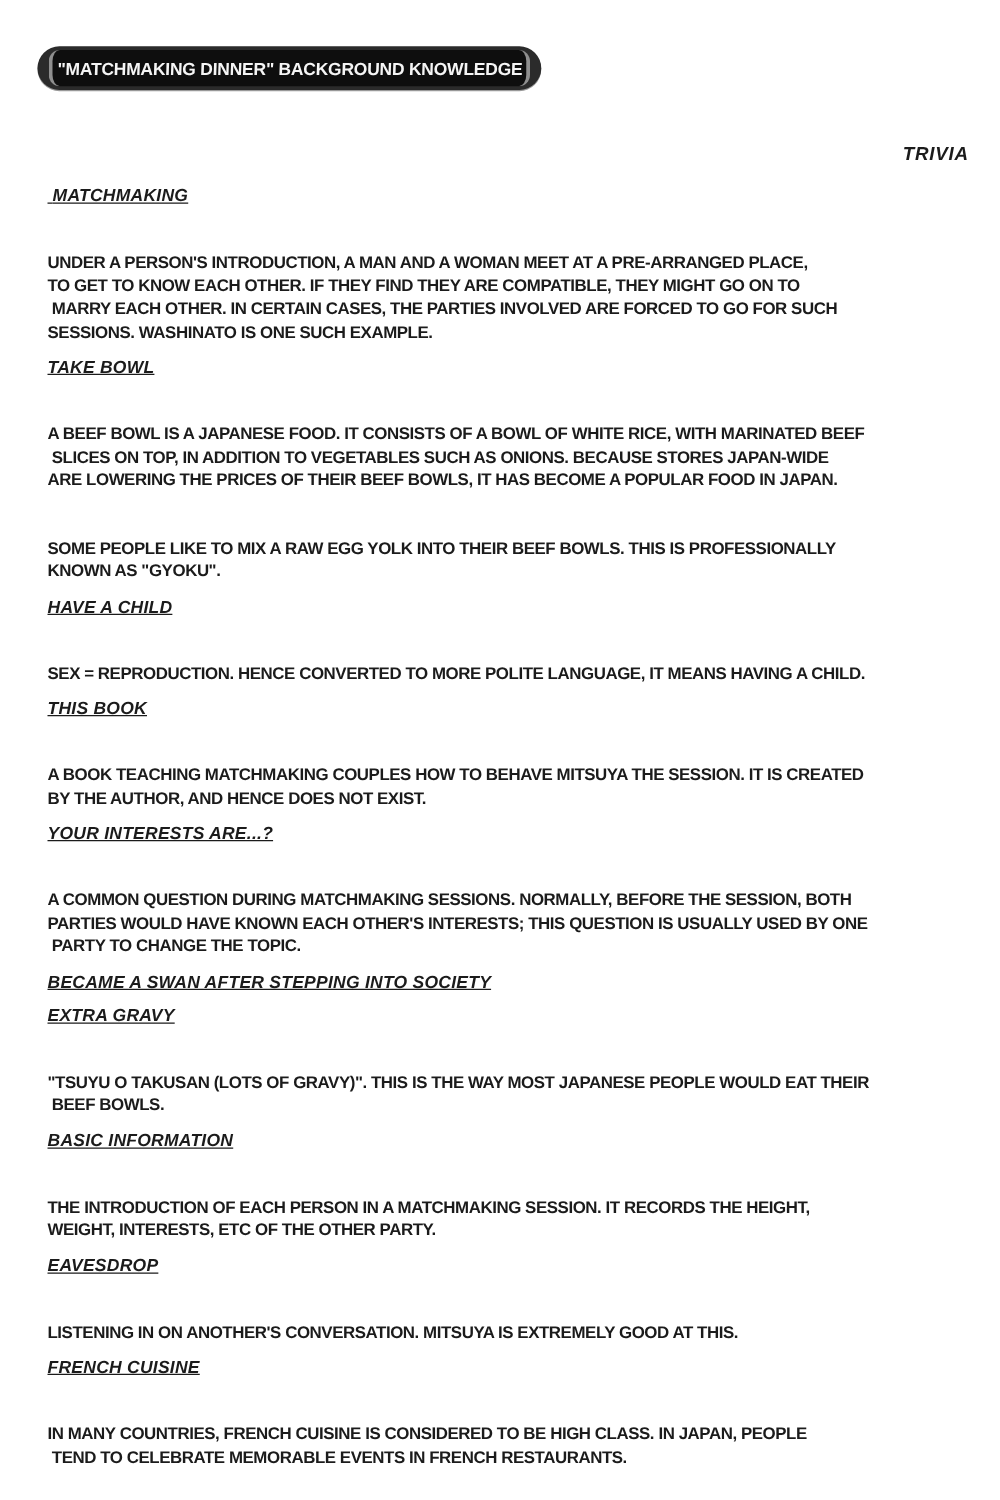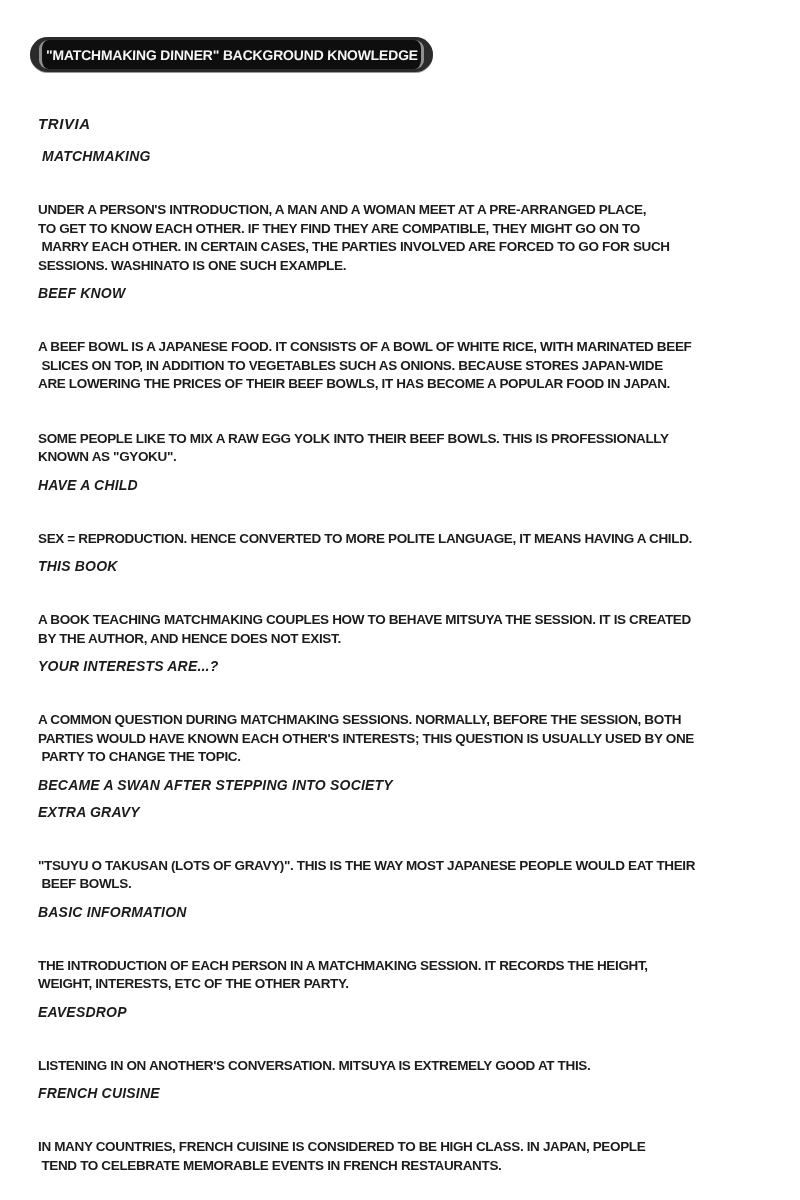--- a/index.html
+++ b/index.html
@@ -54,30 +54,32 @@
     top: 115px;
     width: 737px;
   }
   .trivia-heading {
     font-weight: bold;
     font-style: italic;
     font-size: 15px;
     line-height: 18px;
     letter-spacing: 0.6px;
     margin-bottom: 14px;
+    text-align: right;
   }
   .entry { margin-bottom: 9px; }
   .term {
     font-weight: bold;
     font-style: italic;
     font-size: 14px;
     line-height: 18px;
     letter-spacing: 0.2px;
     white-space: pre-wrap;
     margin-bottom: 2px;
+    text-decoration: underline;
   }
   .def {
     font-weight: bold;
     font-size: 13.5px;
     line-height: 18.5px;
     letter-spacing: -0.35px;
     white-space: pre-wrap;
     margin-top: 36px;
   }
 </style>
@@ -95,21 +97,21 @@
 
   <div class="entry">
     <div class="term"> MATCHMAKING</div>
     <div class="def">UNDER A PERSON'S INTRODUCTION, A MAN AND A WOMAN MEET AT A PRE-ARRANGED PLACE,
 TO GET TO KNOW EACH OTHER. IF THEY FIND THEY ARE COMPATIBLE, THEY MIGHT GO ON TO
  MARRY EACH OTHER. IN CERTAIN CASES, THE PARTIES INVOLVED ARE FORCED TO GO FOR SUCH
 SESSIONS. WASHINATO IS ONE SUCH EXAMPLE.</div>
   </div>
 
   <div class="entry">
-    <div class="term">BEEF KNOW</div>
+    <div class="term">TAKE BOWL</div>
     <div class="def">A BEEF BOWL IS A JAPANESE FOOD. IT CONSISTS OF A BOWL OF WHITE RICE, WITH MARINATED BEEF
  SLICES ON TOP, IN ADDITION TO VEGETABLES SUCH AS ONIONS. BECAUSE STORES JAPAN-WIDE
 ARE LOWERING THE PRICES OF THEIR BEEF BOWLS, IT HAS BECOME A POPULAR FOOD IN JAPAN.</div>
   </div>
 
   <div class="entry">
     <div class="def">SOME PEOPLE LIKE TO MIX A RAW EGG YOLK INTO THEIR BEEF BOWLS. THIS IS PROFESSIONALLY
 KNOWN AS "GYOKU".</div>
   </div>
 

